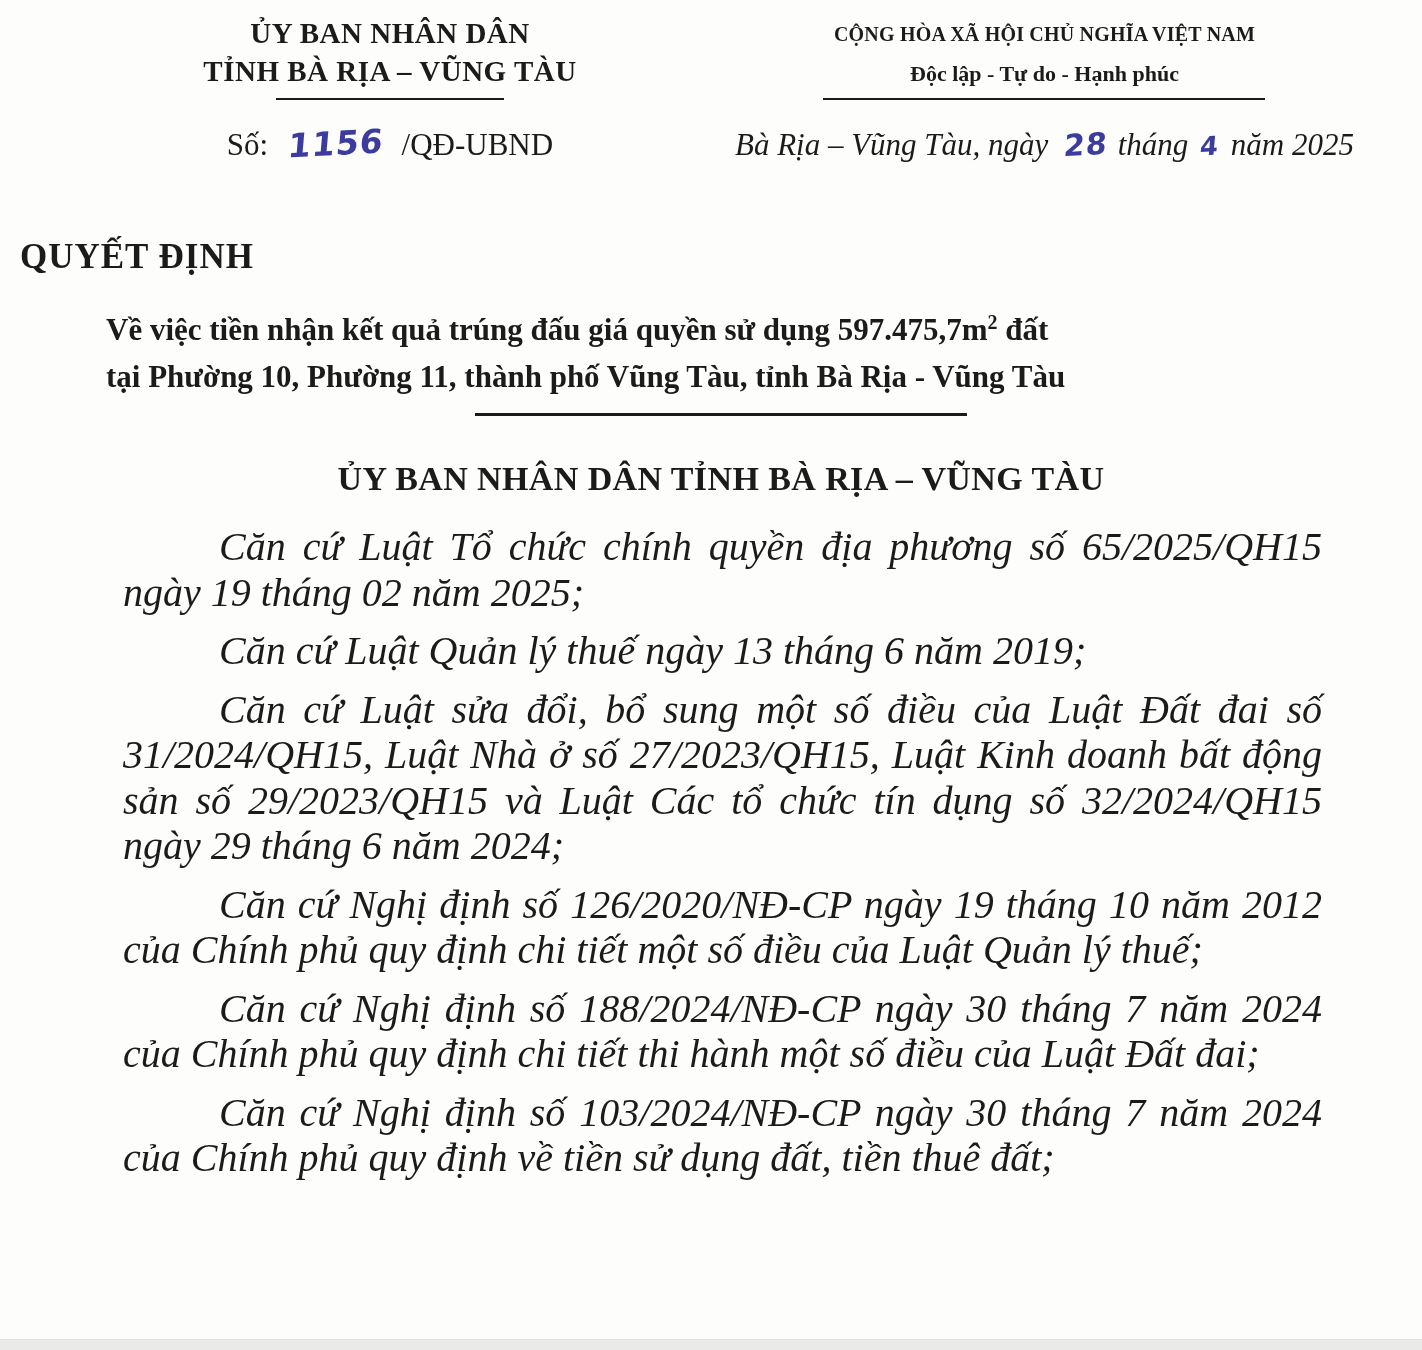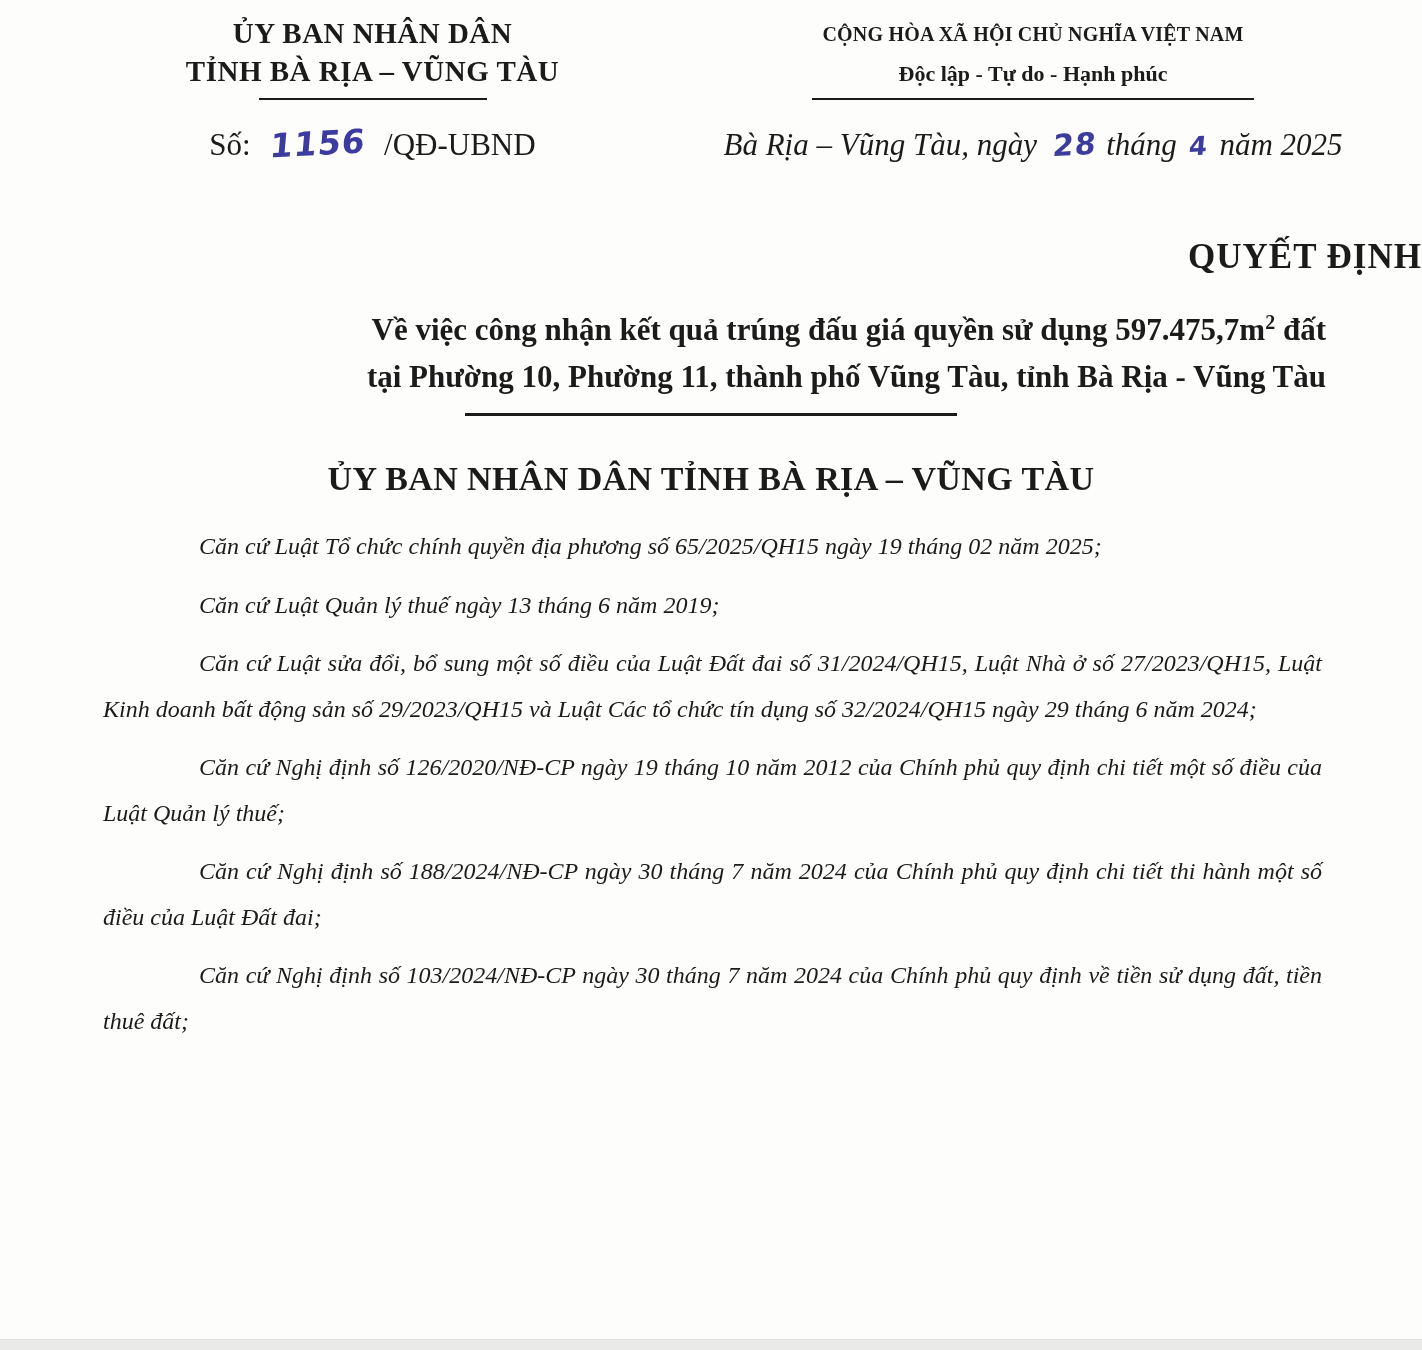--- a/index.html
+++ b/index.html
@@ -9,20 +9,21 @@
     font-family: "Liberation Serif", "DejaVu Serif", serif;
   }
   .doc {
     position: relative;
     width: 1422px; height: 1350px;
     background: #fdfdfb;
     color: #1b1b1b;
     overflow: hidden;
     box-sizing: border-box;
     padding-top: 14px;
+    padding-left: 20px;
   }
   .header-row {
     display: flex;
     align-items: flex-start;
   }
   .header-left {
     width: 555px;
     margin-left: 95px;
     text-align: center;
     font-weight: bold;
@@ -66,21 +67,21 @@
     font-family: "DejaVu Sans", sans-serif;
     font-style: normal;
     font-weight: 600;
     transform: rotate(-3deg) skewX(-8deg);
     letter-spacing: 1px;
     margin: 0 6px;
   }
   .hw-number { font-size: 33px; margin: 0 10px 0 12px; }
   .hw-day    { font-size: 30px; margin: 0 2px 0 8px; }
   .hw-month  { font-size: 26px; margin: 0 4px; }
-  .title-block { text-align: right; margin-top: 74px; }
+  .title-block { text-align: left; margin-top: 74px; }
   .doc-title {
     font-size: 35px;
     font-weight: bold;
     letter-spacing: 1px;
   }
   .doc-subtitle {
     margin: 22px auto 0 auto;
     width: 1230px;
     font-size: 31px;
     font-weight: bold;
@@ -98,21 +99,21 @@
     font-size: 34px;
     font-weight: bold;
     letter-spacing: 0.4px;
   }
   .paragraphs {
     margin: 26px 100px 0 103px;
   }
   .paragraphs p {
     margin: 0 0 13px 0;
     font-style: italic;
-    font-size: 24px;
+    font-size: 40px;
     line-height: 45.5px;
     text-align: justify;
     text-indent: 96px;
   }
   .paragraphs p:last-child { margin-bottom: 7px; }
   .bottom-strip {
     position: absolute;
     left: 0; bottom: 0;
     width: 100%; height: 10px;
     background: #eaeae8;
@@ -148,21 +149,21 @@
       <span class="handwritten hw-day">28</span>
       <span>tháng</span>
       <span class="handwritten hw-month">4</span>
       <span>năm 2025</span>
     </div>
   </div>
 
   <div class="title-block">
     <div class="doc-title">QUYẾT ĐỊNH</div>
     <div class="doc-subtitle">
-      <div><span>Về việc công nhận kết quả trúng đấu giá quyền sử dụng 597.475,7m</span><sup>2</sup><span> đất</span></div>
+      <div><span>Về việc tiền nhận kết quả trúng đấu giá quyền sử dụng 597.475,7m</span><sup>2</sup><span> đất</span></div>
       <div>tại Phường 10, Phường 11, thành phố Vũng Tàu, tỉnh Bà Rịa - Vũng Tàu</div>
     </div>
     <div class="rule-subtitle"></div>
   </div>
 
   <div class="authority-heading">ỦY BAN NHÂN DÂN TỈNH BÀ RỊA – VŨNG TÀU</div>
 
   <div class="paragraphs">
       <p>Căn cứ Luật Tổ chức chính quyền địa phương số 65/2025/QH15 ngày 19 tháng 02 năm 2025;</p>
       <p>Căn cứ Luật Quản lý thuế ngày 13 tháng 6 năm 2019;</p>

